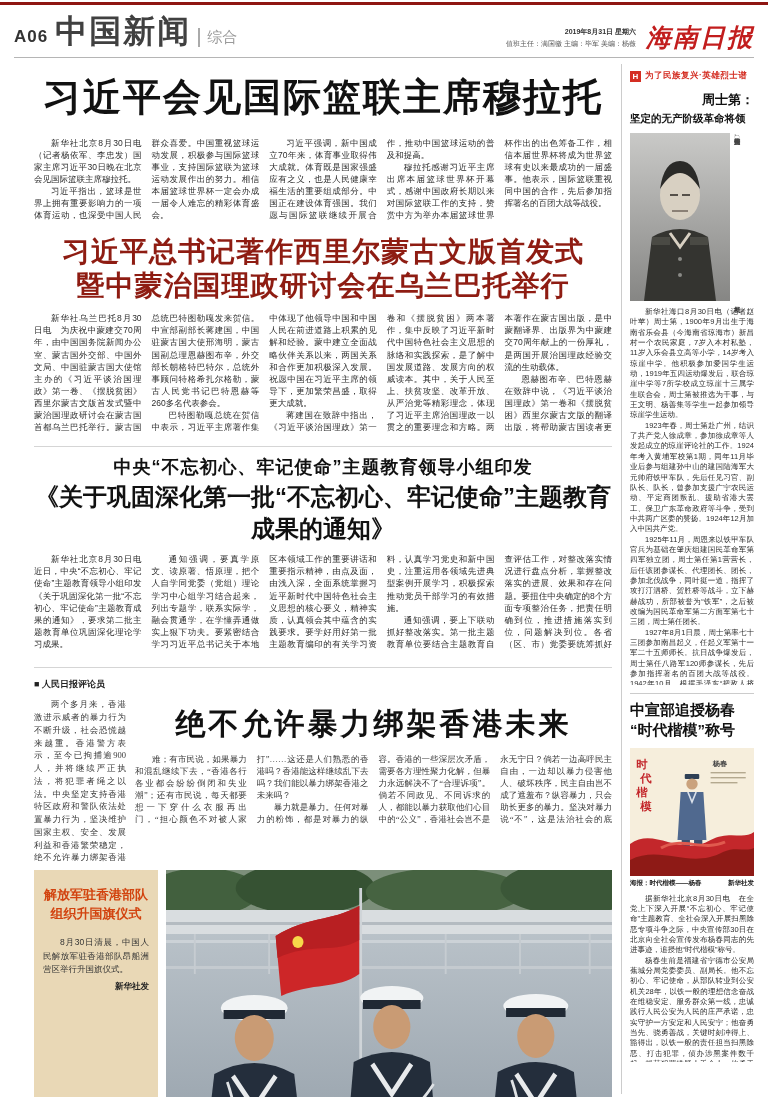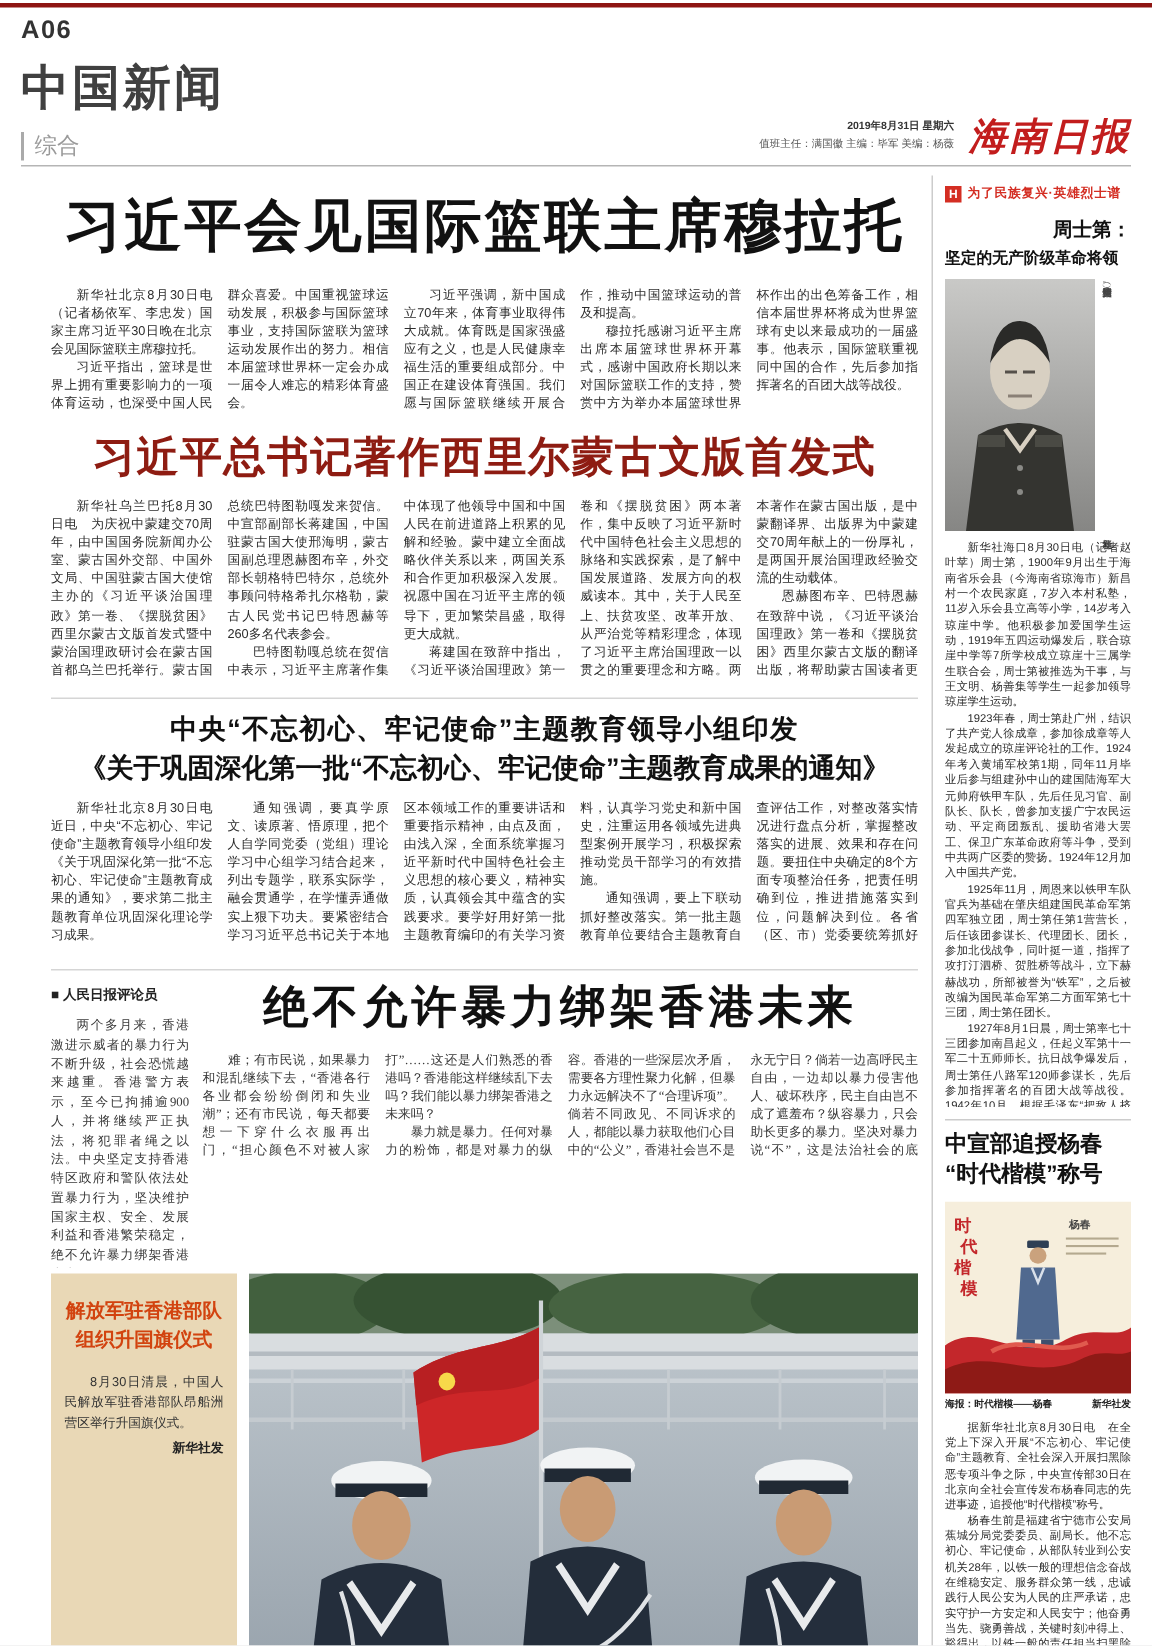--- a/index.html
+++ b/index.html
@@ -4,21 +4,21 @@
 <style>
   html,body { margin:0; padding:0; background:#e9e9e9; }
   body { font-family:"Liberation Sans","DejaVu Sans",sans-serif; color:#222; }
   .page { width:768px; height:1097px; margin:0 auto; background:#fff; position:relative;
           box-sizing:border-box; padding:0 14px; overflow:hidden; }
   .toprule { position:absolute; top:2px; left:0; width:768px; height:3px; background:#8e1512; }
 
   
   .header { display:flex; justify-content:space-between; align-items:flex-end;
             padding-top:10px; padding-bottom:3px; border-bottom:1px solid #b5b5b5; }
-  .h-left { display:flex; align-items:baseline; gap:7px;flex-direction:column; }
+  .h-left { display:flex; align-items:baseline; gap:7px; }
   .edition { font-size:17px; font-weight:bold; color:#333; letter-spacing:1px; }
   .section-title { font-size:32px; font-weight:900; color:#404040; letter-spacing:2px;text-align:right; }
   .subsection { font-size:15px; color:#9a9a9a; border-left:2px solid #aaa; padding-left:7px; }
   .h-right { display:flex; align-items:center; gap:10px; }
   .h-meta { text-align:right; font-size:7px; color:#555; line-height:1.6; }
   .h-meta .date { font-weight:bold; color:#333; }
   .masthead { font-size:25px; color:#c21d1d; font-weight:bold; font-style:italic;
               font-family:"Liberation Serif","DejaVu Serif",serif; letter-spacing:2px; }
 
   .content { display:flex; margin-top:6px; height:1030px;margin-left:20px; }
@@ -31,29 +31,29 @@
   .cols-5 { column-count:5; column-gap:10px; }
   .cols-4 { column-count:4; column-gap:10px; }
   .fangsong { font-family:"Liberation Serif","DejaVu Serif",serif; color:#383838; }
 
   .a-title1 { font-size:38px; font-weight:900; text-align:center; letter-spacing:2px;
               margin:8px 0 14px; color:#111; }
   .a-title2 { font-size:28px; font-weight:900; text-align:center; color:#8e1c12;
               line-height:1.22; margin:10px 0 9px; letter-spacing:1px; }
   .a-title3 { text-align:center; font-weight:900; color:#111; margin:8px 0 8px; }
   .a-title3 .t3a { font-size:18px; letter-spacing:1px; }
-  .a-title3 .t3b { font-size:18px; margin-top:2px;text-align:center; }
+  .a-title3 .t3b { font-size:24px; margin-top:2px;text-align:center; }
   .sec-rule { border:none; border-top:1px solid #d5d5d5; margin:8px 0 0; }
 
   .h-fiba { height:88px; }
   .h-mongolia { height:126px; }
   .h-notice { height:106px; }
 
   
-  .hk-grid { display:flex; margin-top:4px; }
+  .hk-grid { display:flex; margin-top:4px;align-items:center; }
   .hk-left { width:92px; padding-right:9px; flex:none; }
   .byline { font-size:9px; font-weight:bold; color:#222; margin:6px 0 7px; }
   .hk-intro { height:168px; font-size:8.5px; line-height:1.5; text-align:justify; overflow:hidden; }
   .hk-intro p { margin:0; text-indent:2em; }
   .hk-main { flex:1; min-width:0; }
   .hk-title { font-size:30px; font-weight:900; text-align:center; letter-spacing:3px;
               margin:0 0 8px; color:#111; }
   .h-hk { height:82px; }
 
   
@@ -124,20 +124,21 @@
             <p>新华社北京8月30日电（记者杨依军、李忠发）国家主席习近平30日晚在北京会见国际篮联主席穆拉托。</p>
             <p>习近平指出，篮球是世界上拥有重要影响力的一项体育运动，也深受中国人民群众喜爱。中国重视篮球运动发展，积极参与国际篮球事业，支持国际篮联为篮球运动发展作出的努力。相信本届篮球世界杯一定会办成一届令人难忘的精彩体育盛会。</p>
             <p>习近平强调，新中国成立70年来，体育事业取得伟大成就。体育既是国家强盛应有之义，也是人民健康幸福生活的重要组成部分。中国正在建设体育强国。我们愿与国际篮联继续开展合作，推动中国篮球运动的普及和提高。</p>
             <p>穆拉托感谢习近平主席出席本届篮球世界杯开幕式，感谢中国政府长期以来对国际篮联工作的支持，赞赏中方为举办本届篮球世界杯作出的出色筹备工作，相信本届世界杯将成为世界篮球有史以来最成功的一届盛事。他表示，国际篮联重视同中国的合作，先后参加指挥著名的百团大战等战役。</p>
           </div>
       </section>
 
       <section>
         <div class="a-title2">
           <div>习近平总书记著作西里尔蒙古文版首发式</div>
+          <div>暨中蒙治国理政研讨会在乌兰巴托举行</div>
         </div>
         <div class="newsbody cols-5 h-mongolia">
             <p>新华社乌兰巴托8月30日电　为庆祝中蒙建交70周年，由中国国务院新闻办公室、蒙古国外交部、中国外文局、中国驻蒙古国大使馆主办的《习近平谈治国理政》第一卷、《摆脱贫困》西里尔蒙古文版首发式暨中蒙治国理政研讨会在蒙古国首都乌兰巴托举行。蒙古国总统巴特图勒嘎发来贺信。中宣部副部长蒋建国，中国驻蒙古国大使邢海明，蒙古国副总理恩赫图布辛，外交部长朝格特巴特尔，总统外事顾问特格希扎尔格勒，蒙古人民党书记巴特恩赫等260多名代表参会。</p>
             <p>巴特图勒嘎总统在贺信中表示，习近平主席著作集中体现了他领导中国和中国人民在前进道路上积累的见解和经验。蒙中建立全面战略伙伴关系以来，两国关系和合作更加积极深入发展。祝愿中国在习近平主席的领导下，更加繁荣昌盛，取得更大成就。</p>
             <p>蒋建国在致辞中指出，《习近平谈治国理政》第一卷和《摆脱贫困》两本著作，集中反映了习近平新时代中国特色社会主义思想的脉络和实践探索，是了解中国发展道路、发展方向的权威读本。其中，关于人民至上、扶贫攻坚、改革开放、从严治党等精彩理念，体现了习近平主席治国理政一以贯之的重要理念和方略。两本著作在蒙古国出版，是中蒙翻译界、出版界为中蒙建交70周年献上的一份厚礼，是两国开展治国理政经验交流的生动载体。</p>
             <p>恩赫图布辛、巴特恩赫在致辞中说，《习近平谈治国理政》第一卷和《摆脱贫困》西里尔蒙古文版的翻译出版，将帮助蒙古国读者更好地认识中国的发展进步，加深两国人民的相互理解和相互欣赏，引领两国在“一带一路”等领域的务实合作。</p>
           </div>
       </section>
 
       <hr class="sec-rule">

